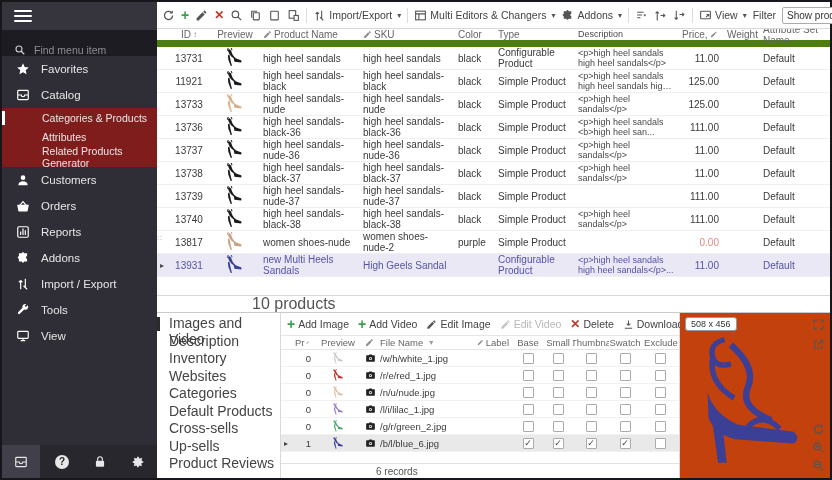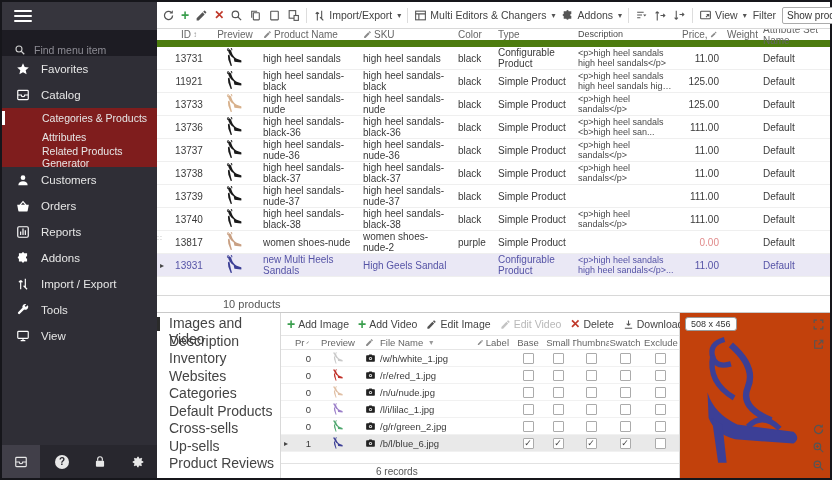--- a/index.html
+++ b/index.html
@@ -58,21 +58,21 @@
   .c-price{width:45px;justify-content:flex-end}
   .c-wt{width:36px}
   .c-attr{flex:1}
   .grow.sel{background:#eae8f5;color:#5553a6}
   .grow.sel .c-desc{color:#5553a6}
   .grow.sel .c-m::after{content:"\25B8";font-size:8px;color:#444}
   .price-zero{color:#e08a8a!important}
   .shoe-sm{width:20px;height:20px}
   .shoe-xs{width:13px;height:13px}
   .sortud{font-size:8px;color:#999;margin-left:2px}
-  .gstatus{height:17px;border-top:1px solid #d8d8d8;display:flex;align-items:center;padding-left:66px;color:#555;font-size:11px;background:#fff}
+  .gstatus{height:17px;border-top:1px solid #d8d8d8;display:flex;align-items:center;padding-left:95px;color:#555;font-size:16px;background:#fff}
   .splitter{position:absolute;left:0;top:205px;color:#9a9a9a;font-size:7px;letter-spacing:1px}
 
   
   .bottom{height:166px;border-top:1px solid #c9c9c9;display:flex;flex-shrink:0;background:#fff}
   .tabs{width:124px;border-right:1px solid #d9d9d9;padding-top:2px;flex-shrink:0}
   .tab{height:17.5px;display:flex;align-items:flex-start;padding-left:12px;font-size:14px;color:#444;position:relative;cursor:default}
   .tab.active::before{content:"";position:absolute;left:0;top:2px;bottom:2px;width:3px;background:#2b2b2b}
   .imgsec{flex:1;min-width:0;display:flex;flex-direction:column;border-right:1px solid #d9d9d9}
   .img-toolbar{height:23px;display:flex;align-items:center;gap:9px;padding:0 6px;border-bottom:1px solid #e6e6e6;white-space:nowrap;font-size:10.5px;color:#444}
   .disabled{color:#b8b8b8!important}

